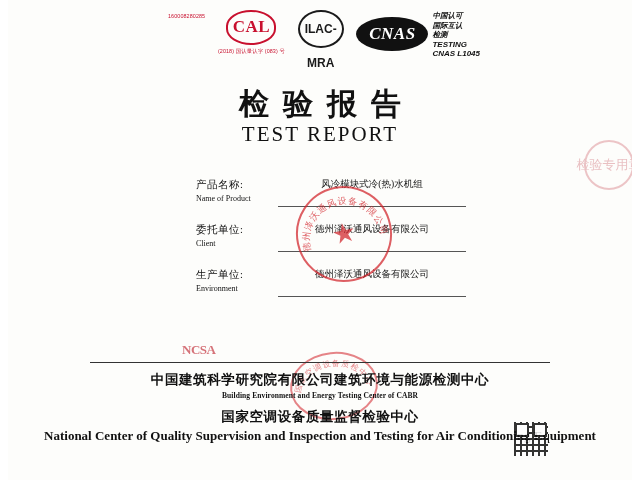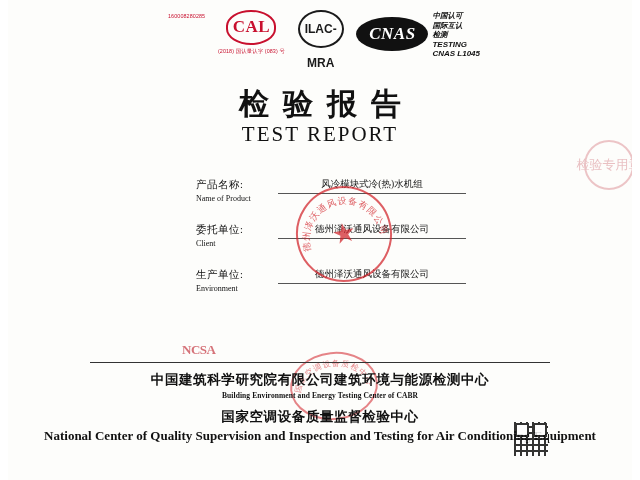--- a/index.html
+++ b/index.html
@@ -181,21 +181,21 @@
   }
   .field-value {
     position: absolute;
     left: 82px;
     top: 0;
     width: 188px;
     text-align: center;
     font-family: "Liberation Serif", serif;
     font-size: 9.5px;
     color: #111;
-    padding-bottom: 2px;
+    padding-bottom: 15px;
     border-bottom: 1px solid #555;
     white-space: nowrap;
     overflow: hidden;
   }
   
   .footer {
     position: absolute;
     left: 0;
     top: 362px;
     width: 640px;

